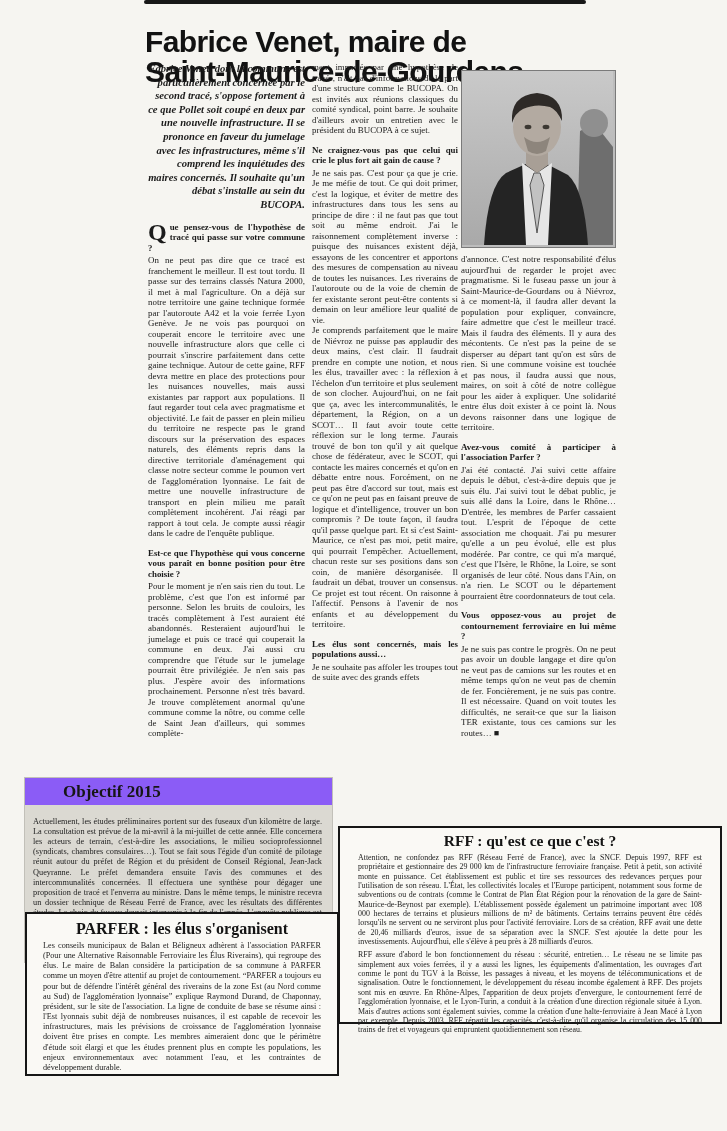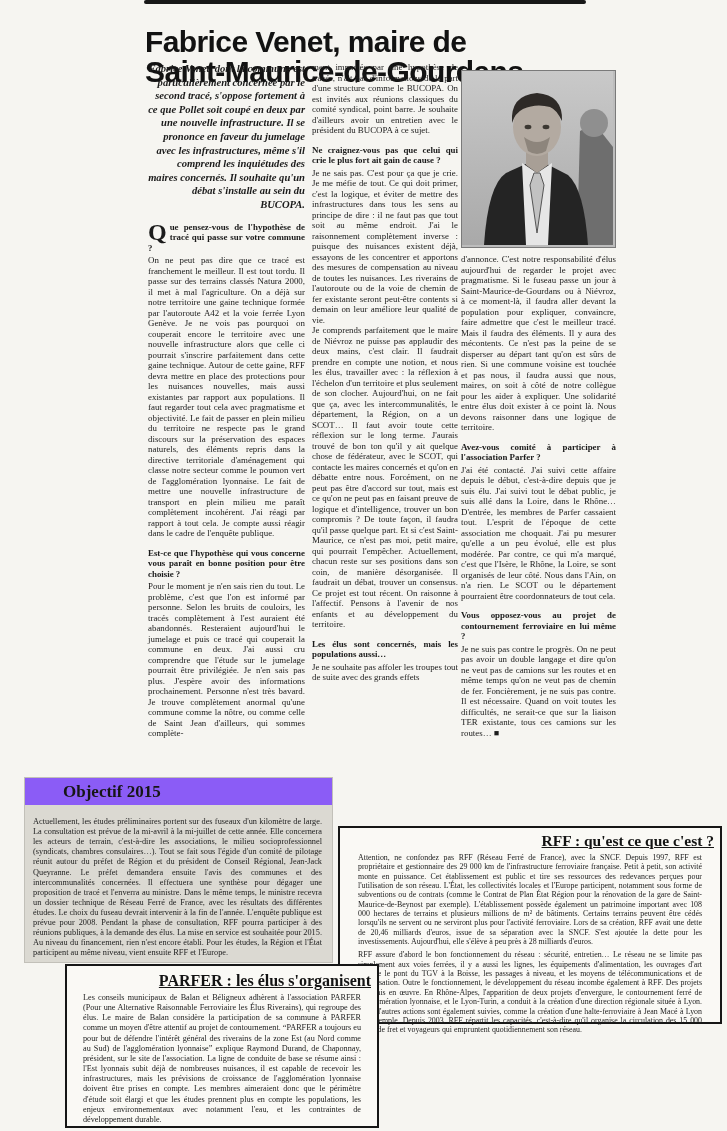--- a/index.html
+++ b/index.html
@@ -61,24 +61,24 @@
   }
   .graybox .box-body{
     font-size:8.3px;line-height:10.05px;text-align:justify;
     padding:4px 10px 0 8px;color:#222;
   }
   .borderbox{
     position:absolute;background:#faf9f5;z-index:2;
     border:2px solid #161616;
   }
   #rff-box{left:338px;top:826px;width:380px;height:194px;}
-  #parfer-box{left:25px;top:964px;width:310px;height:160px;margin-left:40px;}
+  #parfer-box{left:25px;top:912px;width:310px;height:160px;}
   .borderbox .box-title{
-    text-align:right;font-weight:bold;font-size:15.5px;
-    margin:4px 6px 3px 6px;color:#141414;text-decoration:underline;
+    text-align:center;font-weight:bold;font-size:15.5px;
+    margin:4px 6px 3px 6px;color:#141414;
   }
   #rff-box .box-body{
     font-size:7.9px;line-height:9.35px;text-align:justify;
     padding:0 18px;margin:0 0 4px 0;color:#222;
   }
   #parfer-box .box-title{font-size:16px;margin-top:6px;}
   #parfer-box .box-body{
     font-size:8.2px;line-height:10.15px;text-align:justify;
     padding:0 16px;margin:2px 0 0 0;color:#222;
   }

